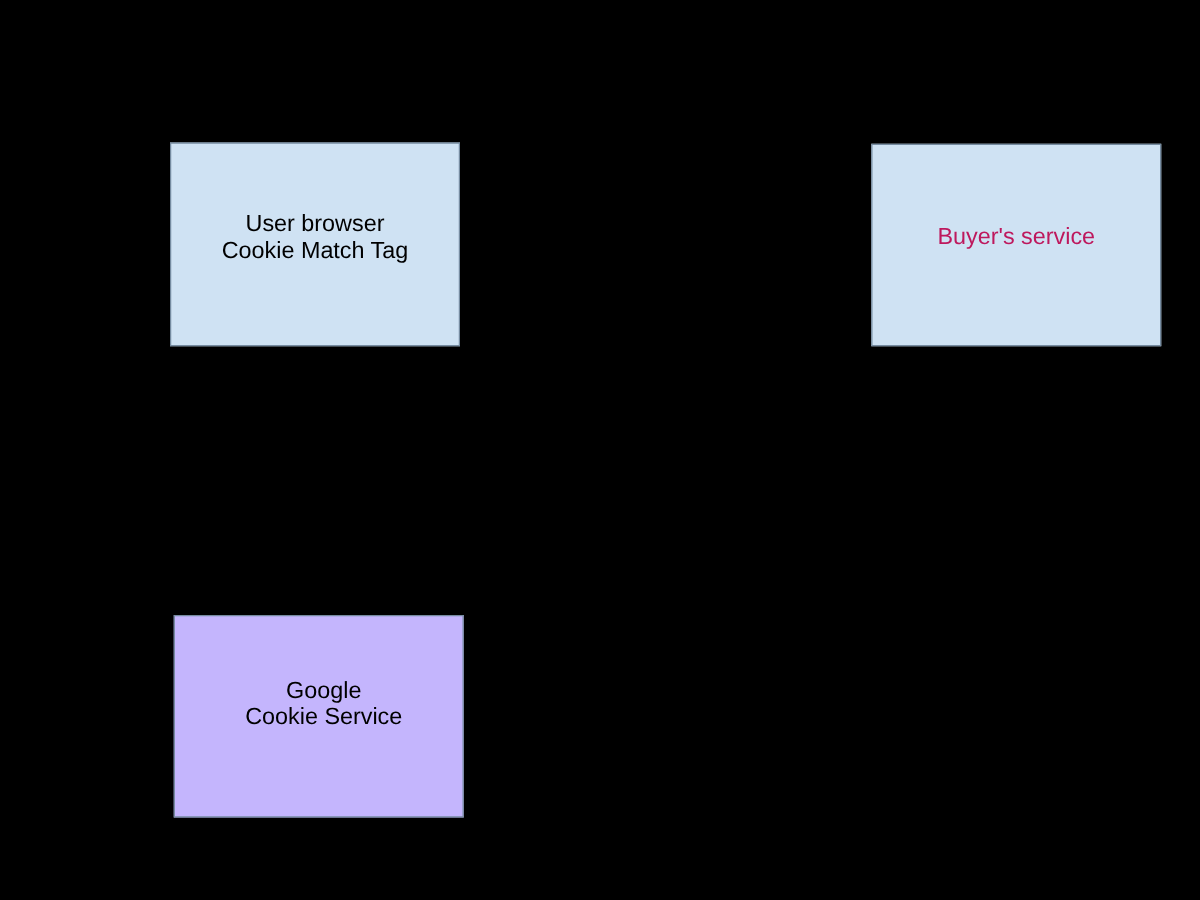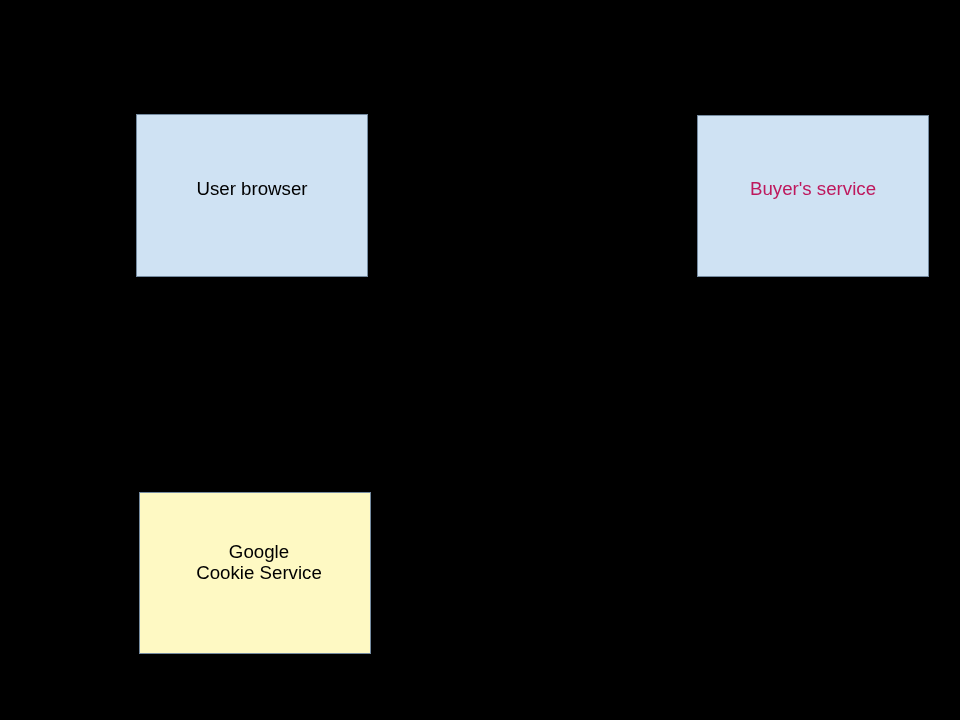--- a/index.html
+++ b/index.html
@@ -53,29 +53,30 @@
   }
 </style>
 </head>
 <body>
 
 <div class="canvas" style="background: rgb(0, 0, 0);">
 
   <div class="node node-user-browser" style="background: rgb(207, 226, 243); border-color: rgb(117, 139, 160); color: rgb(0, 0, 0);">
     <div class="node-label">
       <span class="line">User browser</span>
+      <span class="line">Cookie Match Tag</span>
     </div>
   </div>
 
   <div class="node node-buyers-service" style="background: rgb(207, 226, 243); border-color: rgb(117, 139, 160); color: #be185d;">
     <div class="node-label">
       <span class="line">Buyer's service</span>
     </div>
   </div>
 
-  <div class="node node-google-cms" style="background: #fef9c3; border-color: rgb(117, 139, 160); color: rgb(0, 0, 0);">
+  <div class="node node-google-cms" style="background: #c4b5fd; border-color: rgb(117, 139, 160); color: rgb(0, 0, 0);">
     <div class="node-label">
       <span class="line">Google</span>
       <span class="line">Cookie Service</span>
     </div>
   </div>
 
 </div>
 
 </body></html>

